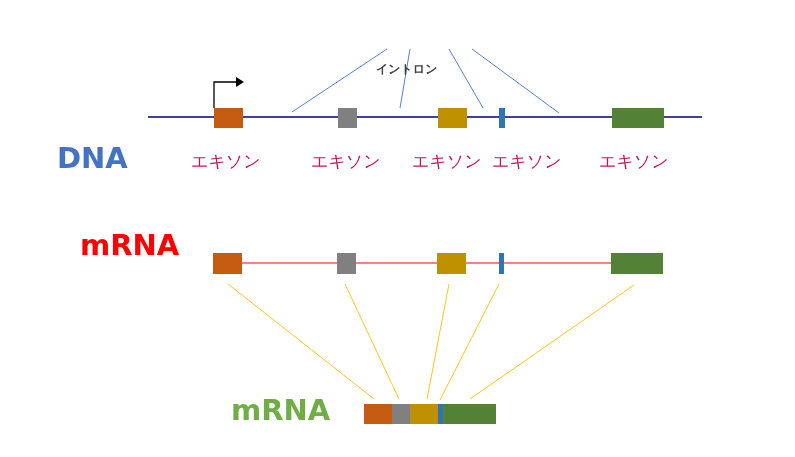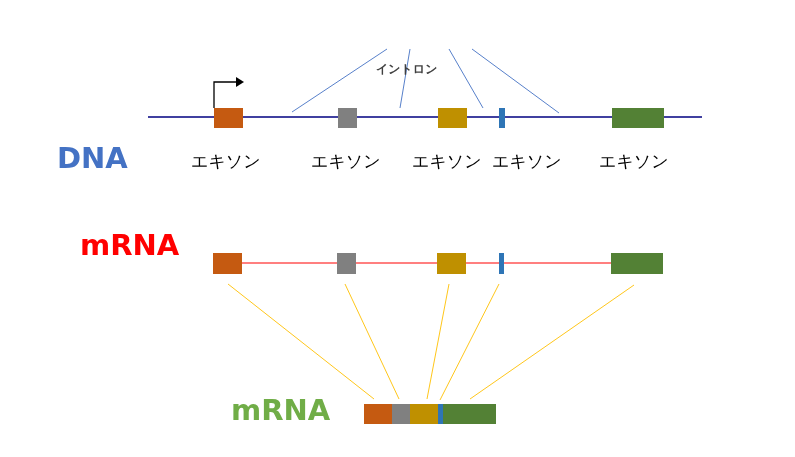--- a/index.html
+++ b/index.html
@@ -2,21 +2,21 @@
 <html><head>
   <meta charset="utf-8">
   <style>
     html, body { margin: 0; padding: 0; background: #ffffff; }
     body { width: 795px; height: 457px; position: relative; overflow: hidden; font-family: "DejaVu Sans", "Liberation Sans", sans-serif; }
     .label { position: absolute; font-weight: bold; white-space: nowrap; line-height: 1; }
     #dna-label { left: 57px; top: 100px; font-size: 29px; margin-top: 44px; }
     #pre-label { left: 80px; top: 228px; font-size: 29px; line-height: 34px; }
     #mrna-label { left: 231px; top: 396px; font-size: 29px; }
     #intron-label { left: 376px; top: 27px; font-size: 12px; color: #404040; margin-top: 36px; }
-    .exon-label { position: absolute; top: 150px; font-size: 17px; color: #000000; white-space: nowrap; font-weight: normal; }
+    .exon-label { position: absolute; top: 150px; font-size: 17px; color: #be185d; white-space: nowrap; font-weight: normal; }
     svg { position: absolute; left: 0; top: 0; }
   </style>
 </head>
 <body>
 
 <svg width="795" height="457">
 
   <line x1="148" y1="117" x2="702" y2="117" stroke="#000080" stroke-width="1.3"></line>
 
   <polyline points="214,108 214,82 237,82" fill="none" stroke="#000" stroke-width="1.3"></polyline>

